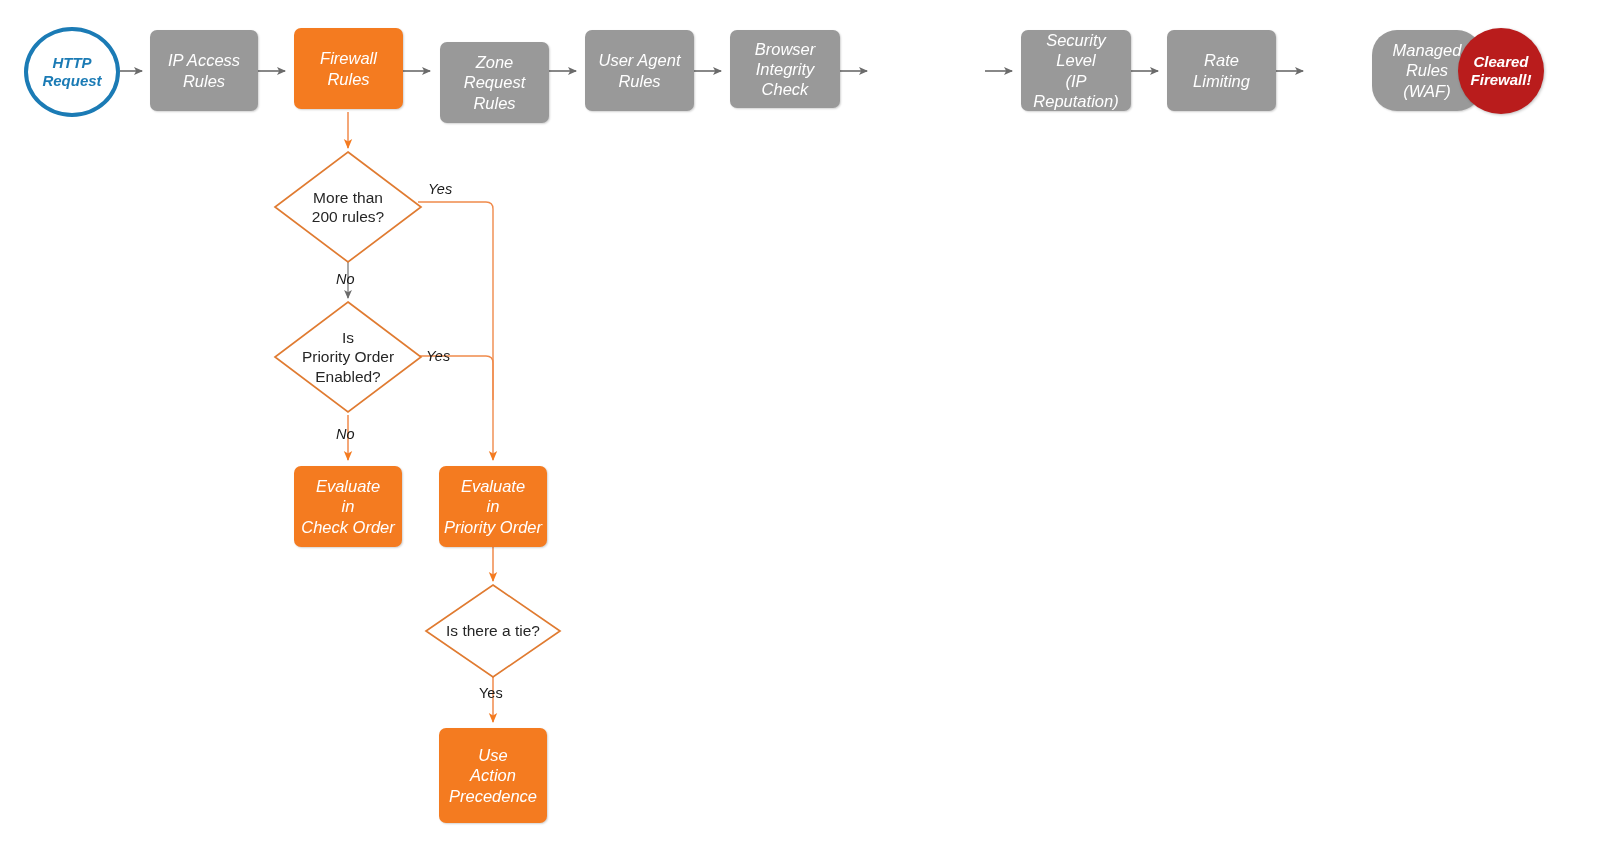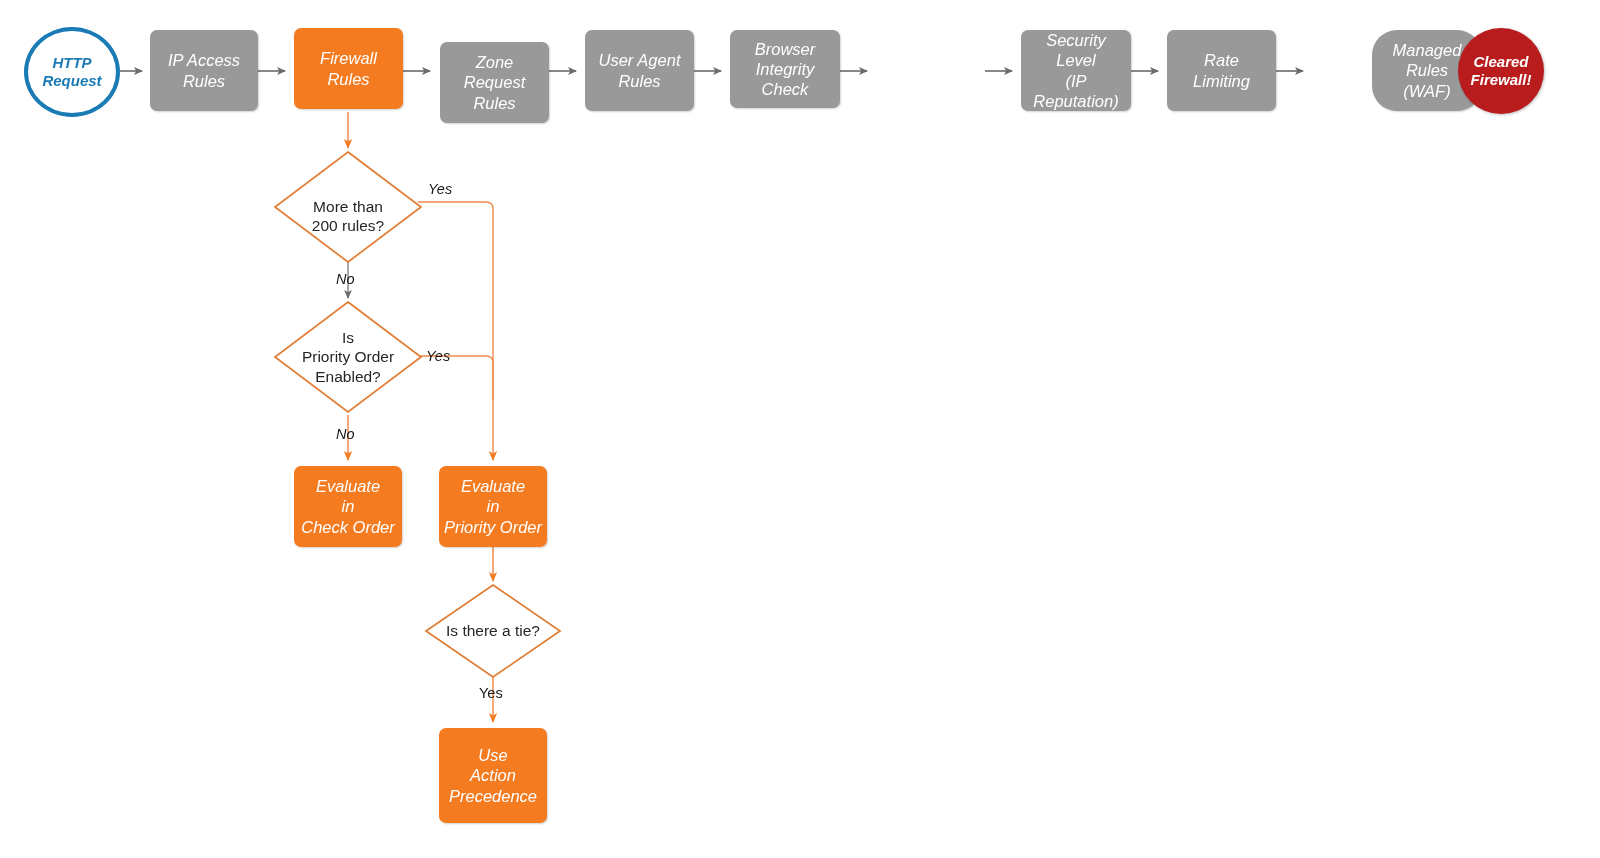--- a/index.html
+++ b/index.html
@@ -205,21 +205,21 @@
     </div>
   </div>
 
   <div class="node terminator term-end" style="left:1458px; top:28px; width:86px; height:86px;">
     <div>
       <span>Cleared</span><br>
       <span>Firewall!</span>
     </div>
   </div>
 
-  <div class="decision-label" style="left:288px; top:186px; width:120px; height:60px;">
+  <div class="decision-label" style="left:288px; top:177px; width:120px; height:60px;">
     <div>
       <span>More than</span><br>
       <span>200 rules?</span>
     </div>
   </div>
 
   <div class="decision-label" style="left:283px; top:322px; width:130px; height:70px;">
     <div>
       <span>Is</span><br>
       <span>Priority Order</span><br>

